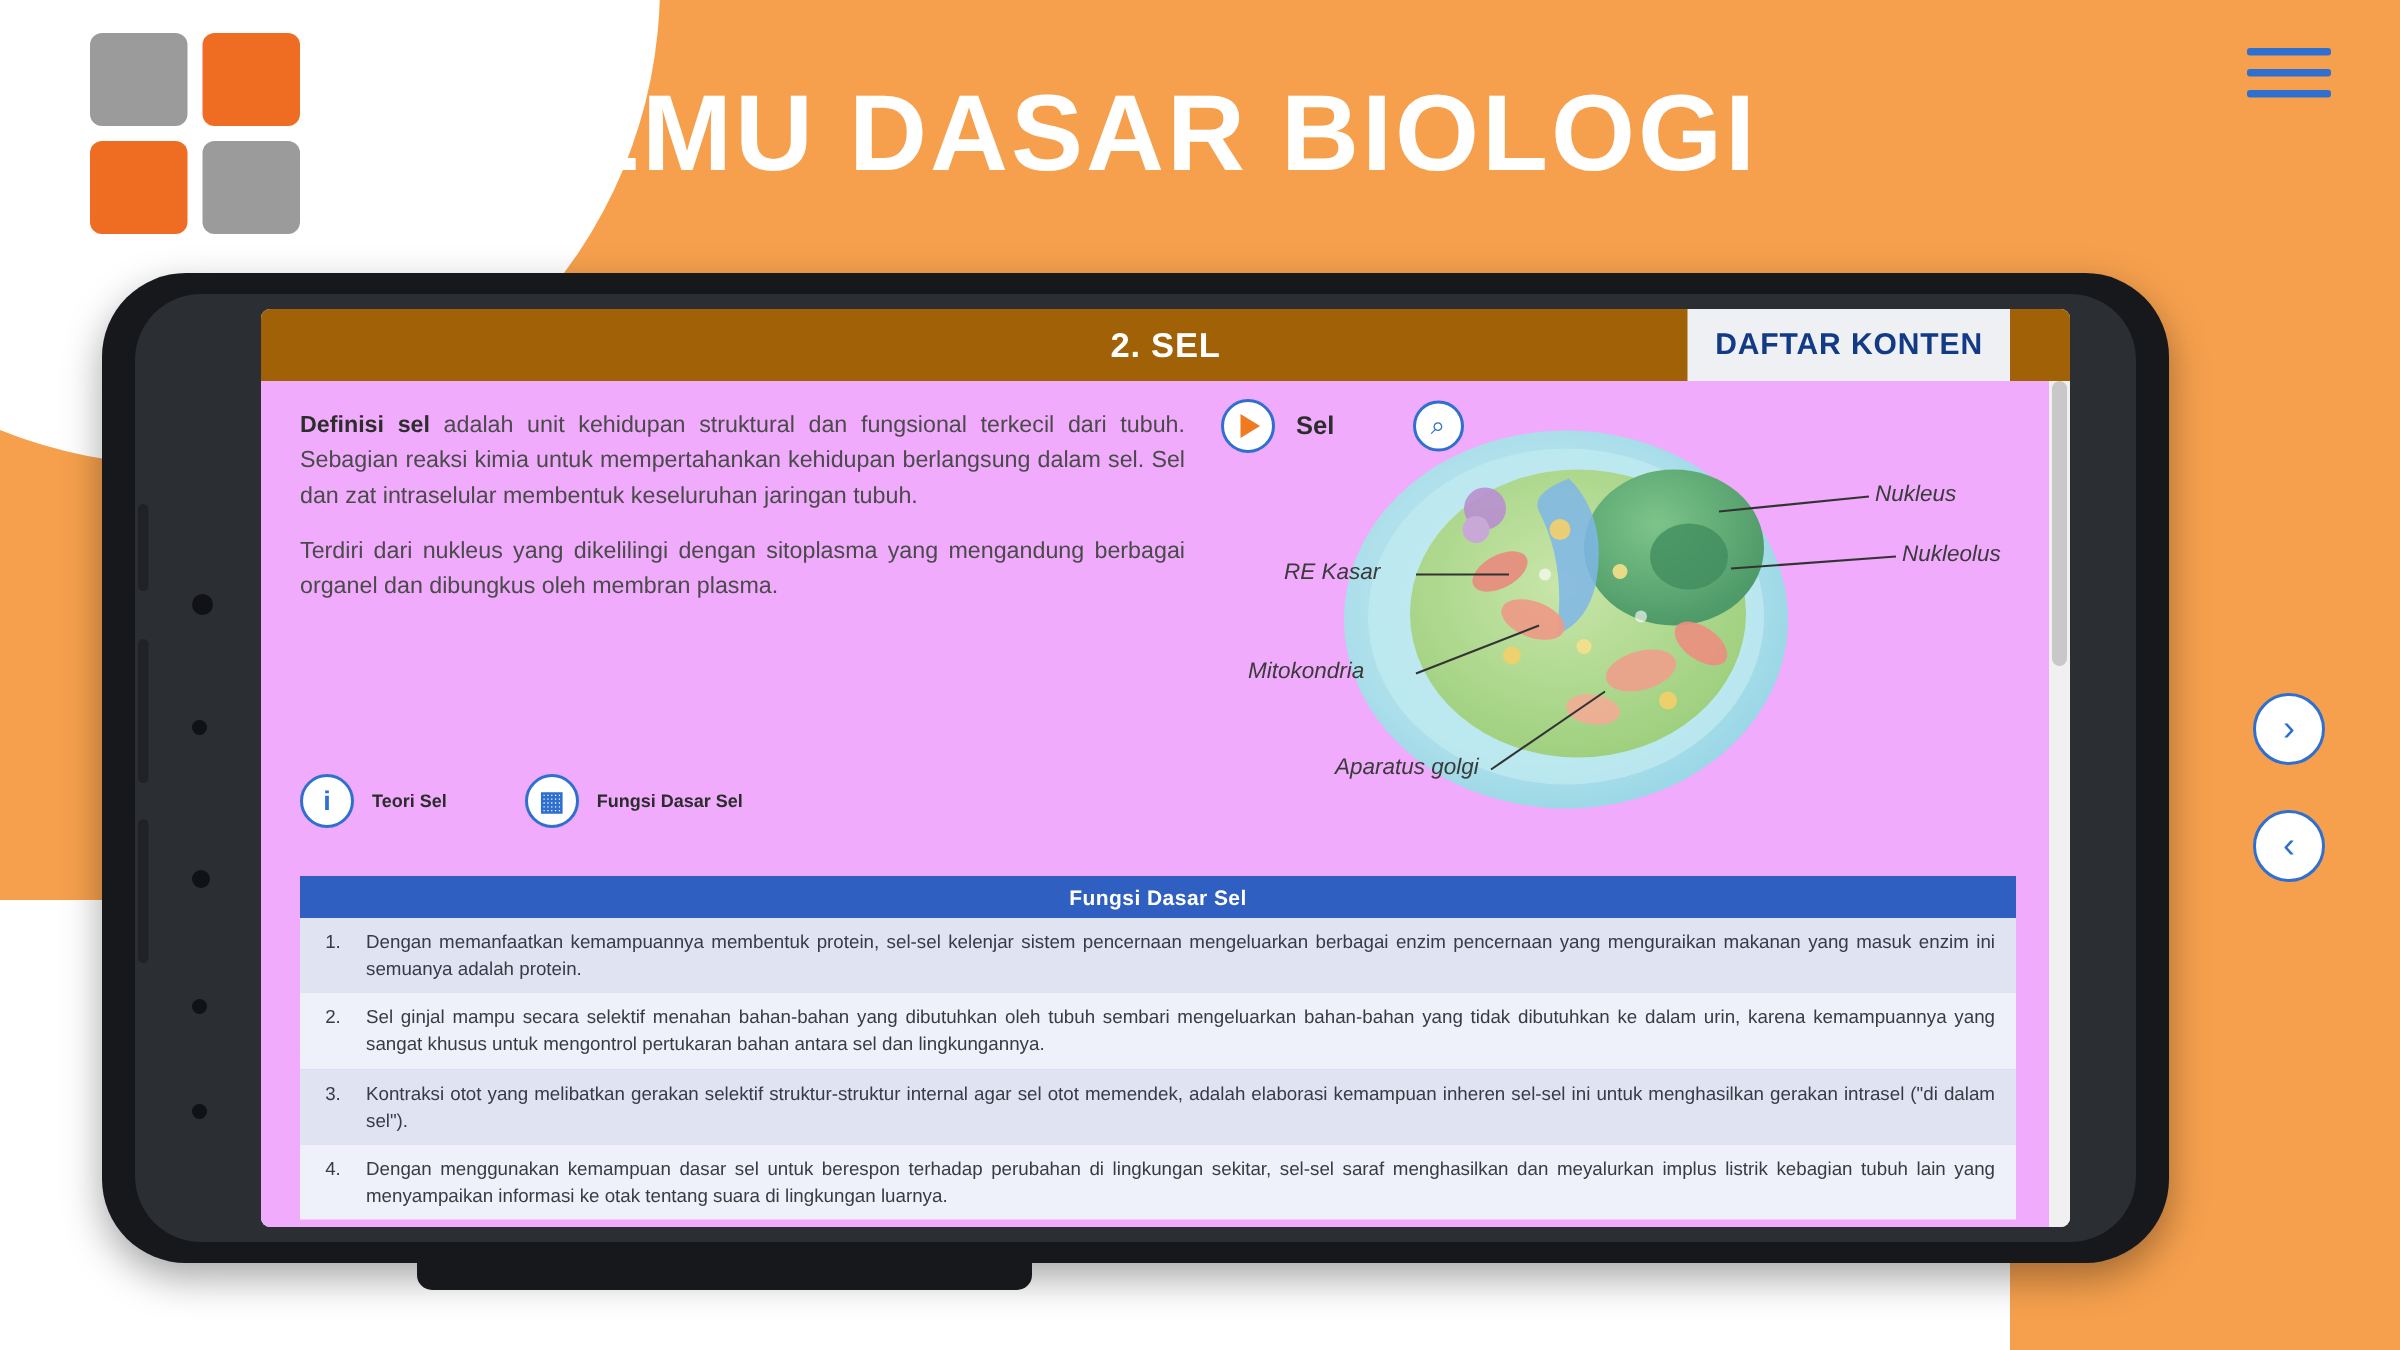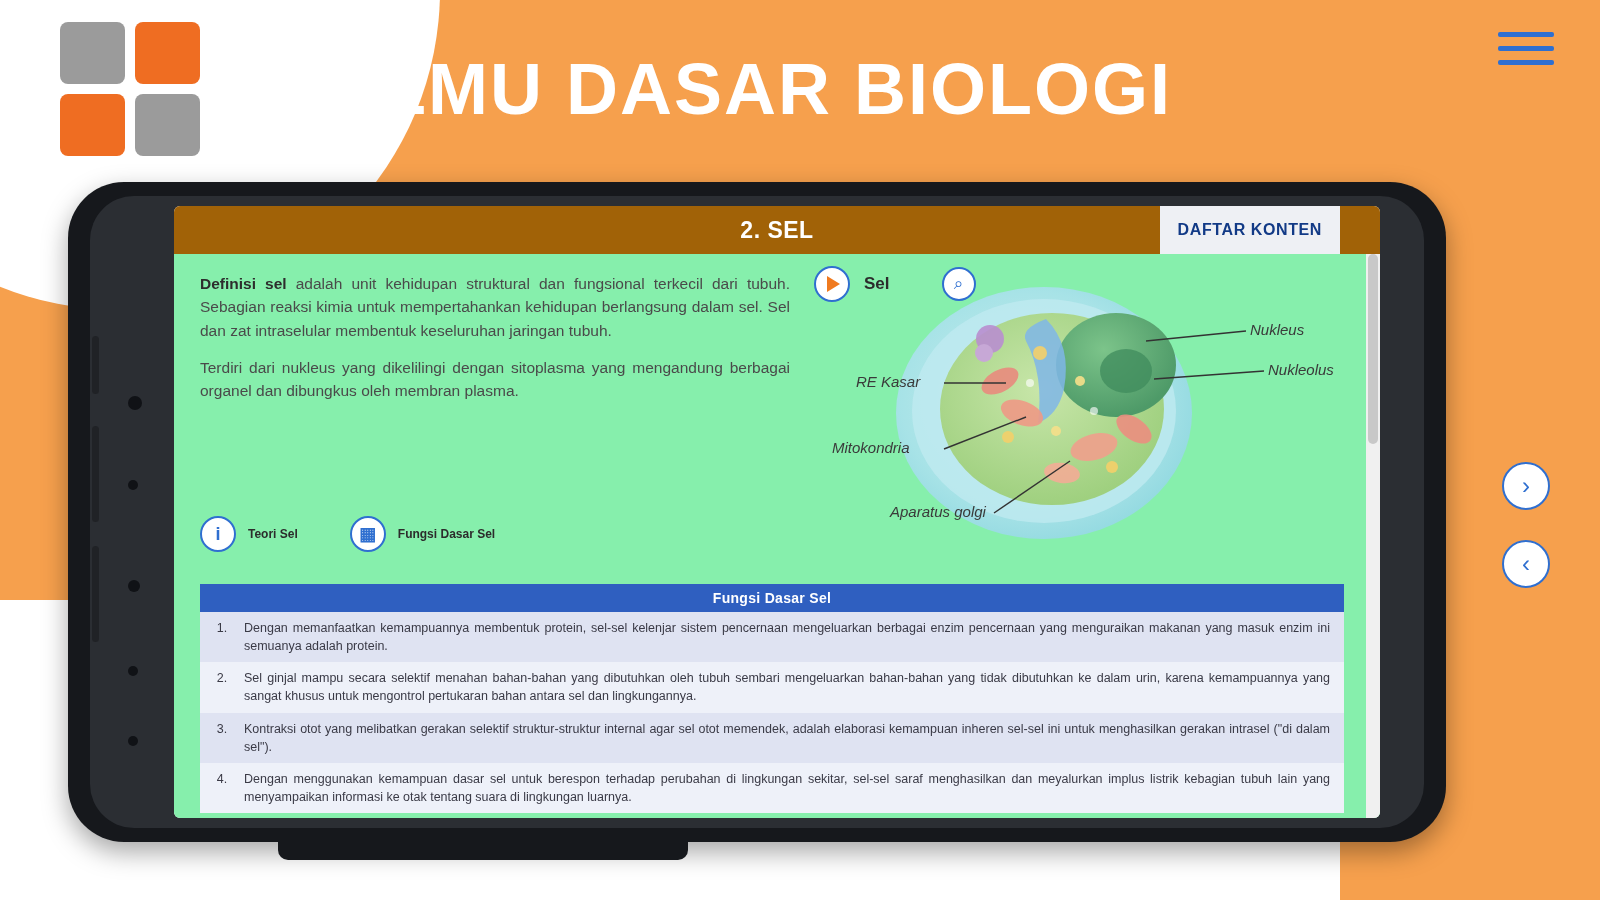--- a/index.html
+++ b/index.html
@@ -66,27 +66,27 @@
   }
 
   
   .app-header{
     position:absolute;left:0;top:0;width:100%;height:48px;background:#a16207;
     display:flex;align-items:center;justify-content:center;
   }
   .header-title{color:#ffffff;font-size:23px;font-weight:bold;letter-spacing:.5px;}
   .konten-btn{
     position:absolute;right:40px;top:0;height:48px;padding:0 18px;
-    background:#eef0f4;color:#123a86;font-size:16px;font-weight:bold;
+    background:#eef0f4;color:#123a86;font-size:20px;font-weight:bold;
     display:flex;align-items:center;letter-spacing:.6px;
   }
 
   
   .content{
-    position:absolute;left:0;top:48px;right:0;bottom:0;background:#86efac;
+    position:absolute;left:0;top:48px;right:0;bottom:0;background:#f0abfc;
     padding:16px 42px 0 26px;box-sizing:border-box;
   }
   .txt-col{position:absolute;left:26px;top:18px;width:590px;}
   .para{
     color:#4a4a4a;font-size:15.5px;line-height:1.5;text-align:justify;margin:0 0 14px 0;
   }
   .para b{color:#2d2d2d;}
 
   .action-row{position:absolute;left:26px;top:262px;display:flex;align-items:center;gap:52px;}
   .action{display:flex;align-items:center;gap:12px;}

